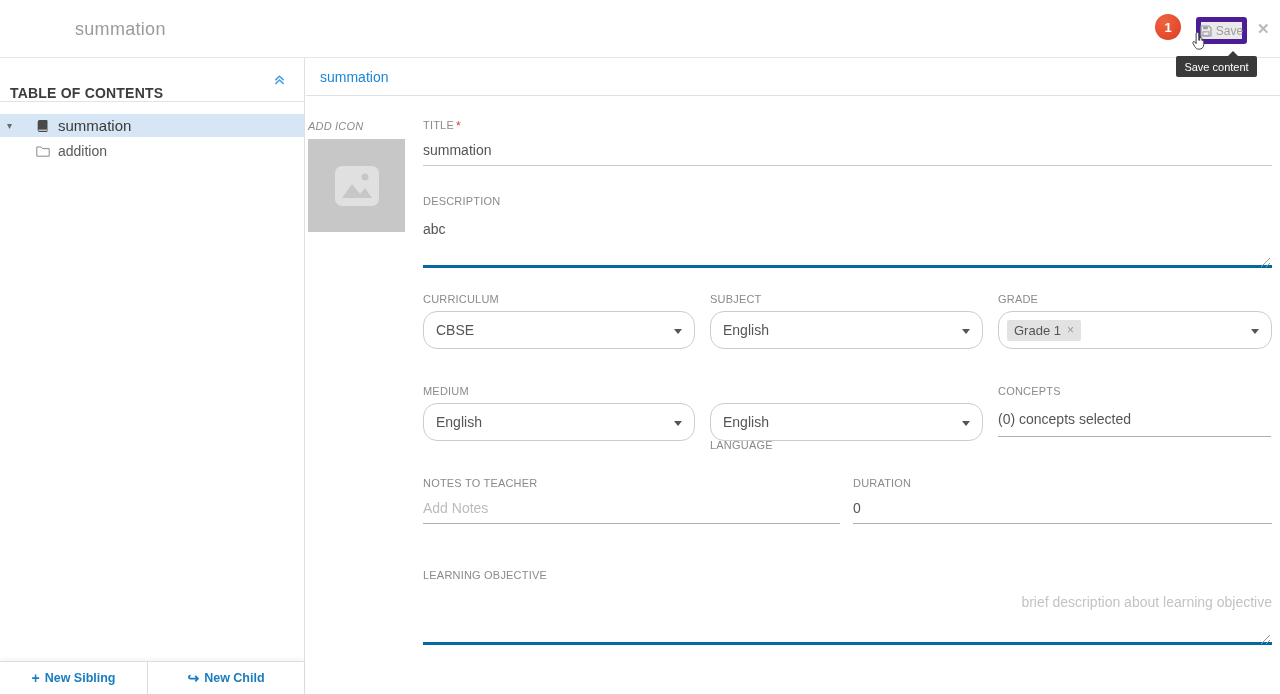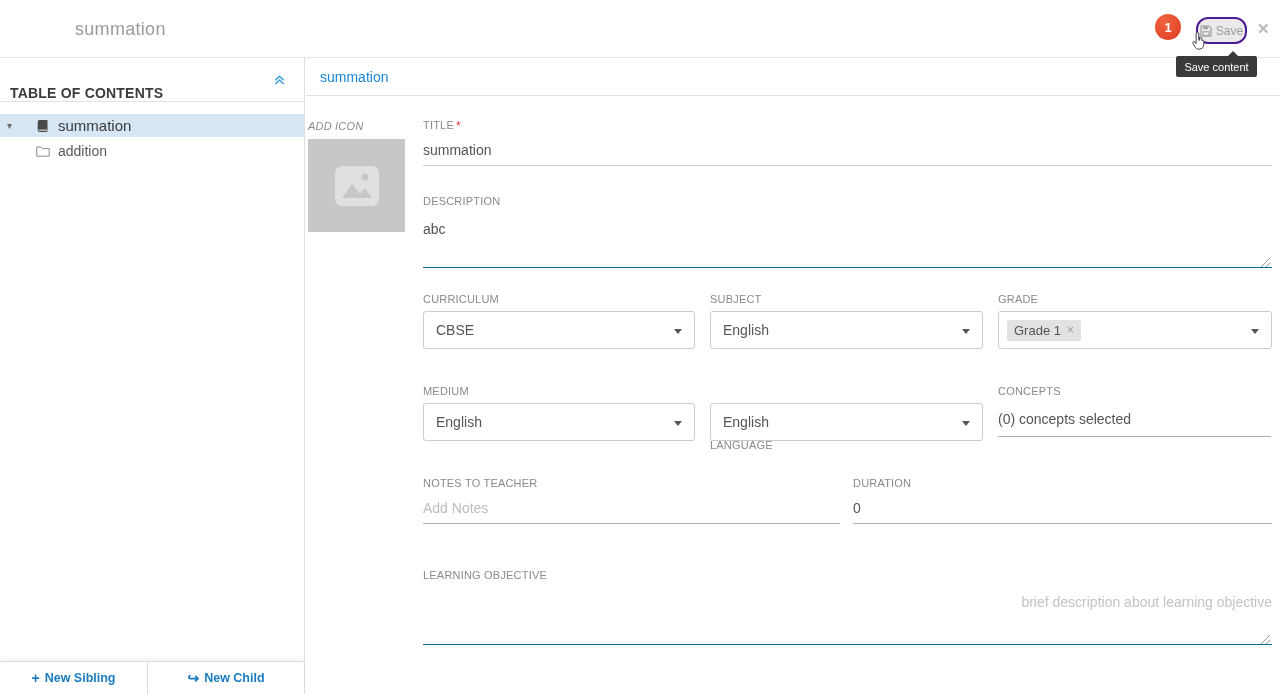--- a/index.html
+++ b/index.html
@@ -6,21 +6,21 @@
   html,body { width:1280px; height:694px; background:#fff; font-family:"Liberation Sans", sans-serif; overflow:hidden; }
   #app { position:relative; width:1093px; height:694px; background:#fff; }
 
   
   .header { position:absolute; top:0; left:0; width:1280px; height:58px; background:#fff; border-bottom:1px solid #e7e7e7; }
   .header-title { position:absolute; left:75px; top:19px; font-size:18px; color:#9b9b9b; letter-spacing:.3px; }
   .badge { position:absolute; left:1155px; top:14px; width:26px; height:26px; border-radius:50%;
            background:radial-gradient(circle at 35% 30%, #f0633f, #dd3c22); color:#fff; font-size:13px; font-weight:bold;
            display:flex; align-items:center; justify-content:center; z-index:6; }
   .save-btn { position:absolute; left:1196px; top:17px; width:51px; height:27px; background:#eaeaea;
-              border:2px solid #4c1d95; border-radius:12px; display:flex; align-items:center; justify-content:center;
+              border:5px solid #4c1d95; border-radius:3px; display:flex; align-items:center; justify-content:center;
               gap:4px; font-size:12px; color:#9c9c9c; cursor:pointer; }
   .close-x { position:absolute; left:1257px; top:20px; font-size:15px; font-weight:bold; color:#b9b9b9; cursor:pointer; }
   .hand-cursor { position:absolute; left:1192px; top:31px; z-index:7; }
   .tooltip { position:absolute; left:1176px; top:56px; width:81px; height:21px; background:#3a3a3a; border-radius:2px;
              color:#fff; font-size:11px; display:flex; align-items:center; justify-content:center; z-index:5; }
   .tooltip::before { content:""; position:absolute; top:-5px; left:52px; border-left:5px solid transparent;
              border-right:5px solid transparent; border-bottom:5px solid #3a3a3a; }
 
   
   .sidebar { position:absolute; top:58px; left:0; width:305px; height:636px; background:#fff; border-right:1px solid #e0e0e0; }
@@ -49,29 +49,29 @@
   
   .main { position:absolute; top:58px; left:306px; width:974px; height:636px; background:#fff; }
   .tabbar { position:absolute; top:0; left:0; width:100%; height:38px; border-bottom:1px solid #e0e0e0; }
   .tab { position:absolute; left:14px; top:11px; font-size:14px; color:#1a87d7; cursor:pointer; }
 
   .field-label { position:absolute; font-size:11px; color:#8a8a8a; letter-spacing:.2px; }
   .req { color:#e03c31; font-size:12px; margin-left:2px; vertical-align:top; }
   .u-input { position:absolute; border:none; border-bottom:1px solid #ccc; background:transparent; outline:none;
              font-family:"Liberation Sans", sans-serif; font-size:14px; color:#555; padding:0 0 7px 0; }
   .u-input::placeholder { color:#bcbcbc; opacity:1; }
-  .u-area { position:absolute; border:none; border-bottom:1px solid #0369a1; background:transparent; outline:none; resize:none;
+  .u-area { position:absolute; border:none; border-bottom:3px solid #0369a1; background:transparent; outline:none; resize:none;
             font-family:"Liberation Sans", sans-serif; font-size:14px; color:#555; overflow:hidden; }
   .u-area::placeholder { color:#c3c3c3; opacity:1; }
   .resize-corner { position:absolute; line-height:0; pointer-events:none; }
 
   .icon-box { position:absolute; left:2px; top:81px; width:97px; height:93px; background:#c7c7c7;
               display:flex; align-items:center; justify-content:center; cursor:pointer; }
 
-  .select-box { position:absolute; height:38px; background:#fff; border:1px solid #ccc; border-radius:3px;
+  .select-box { position:absolute; height:38px; background:#fff; border:1px solid #ccc; border-radius:14px;
                 display:flex; align-items:center; padding:0 28px 0 12px; font-size:14px; color:#555; cursor:pointer; }
   .select-box .caret { position:absolute; right:12px; top:17px; width:0; height:0;
                 border-left:4px solid transparent; border-right:4px solid transparent; border-top:5px solid #555; }
   .tag { display:inline-flex; align-items:center; gap:6px; background:#e2e2e2; border-radius:2px;
          padding:3px 7px; font-size:13px; color:#555; }
   .tag .tag-x { color:#999; font-size:12px; cursor:pointer; }
   .concepts-text { position:absolute; font-size:14px; color:#555; border-bottom:1px solid #adadad; padding-bottom:9px; }
 </style>
 </head>
 <body>

